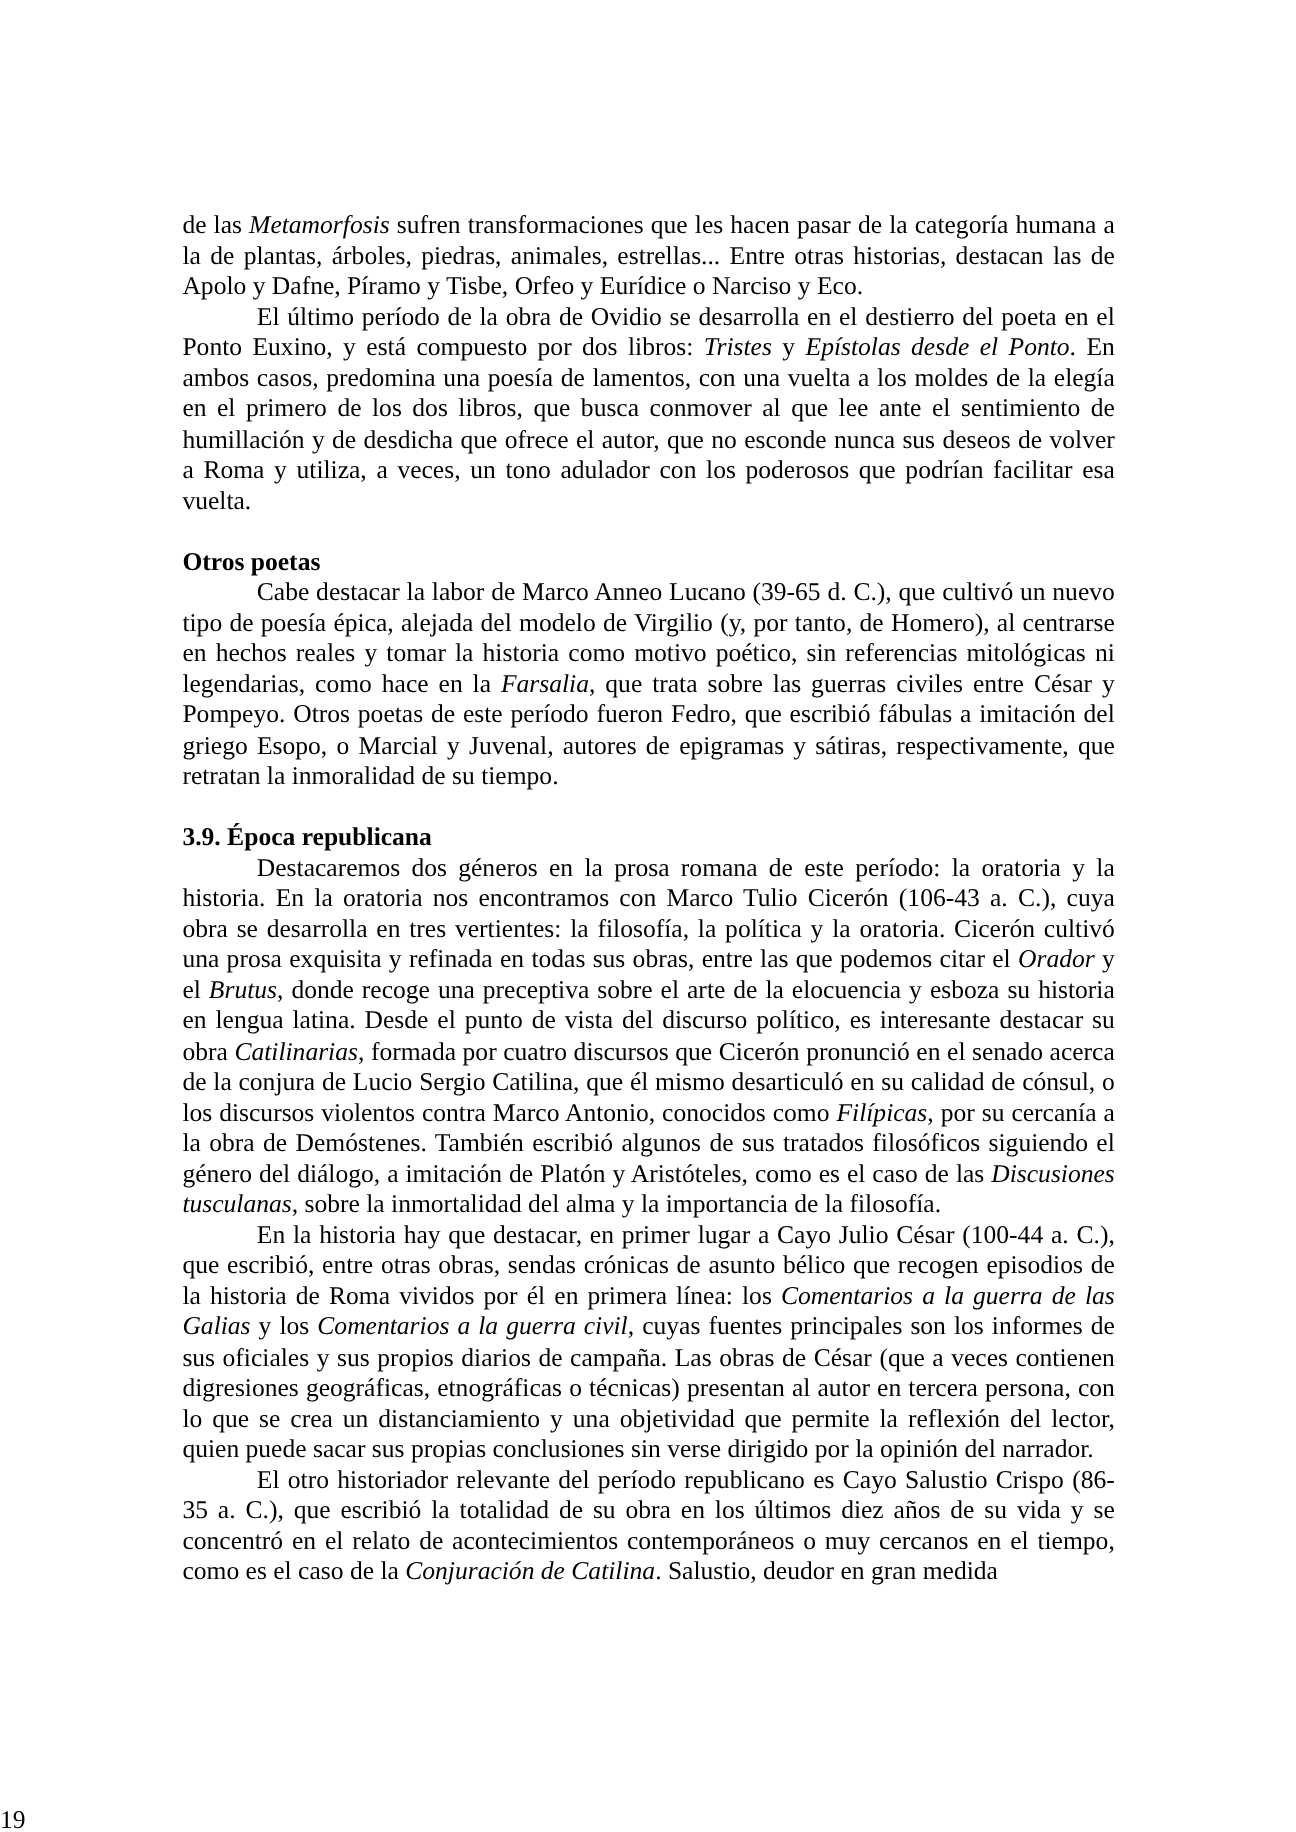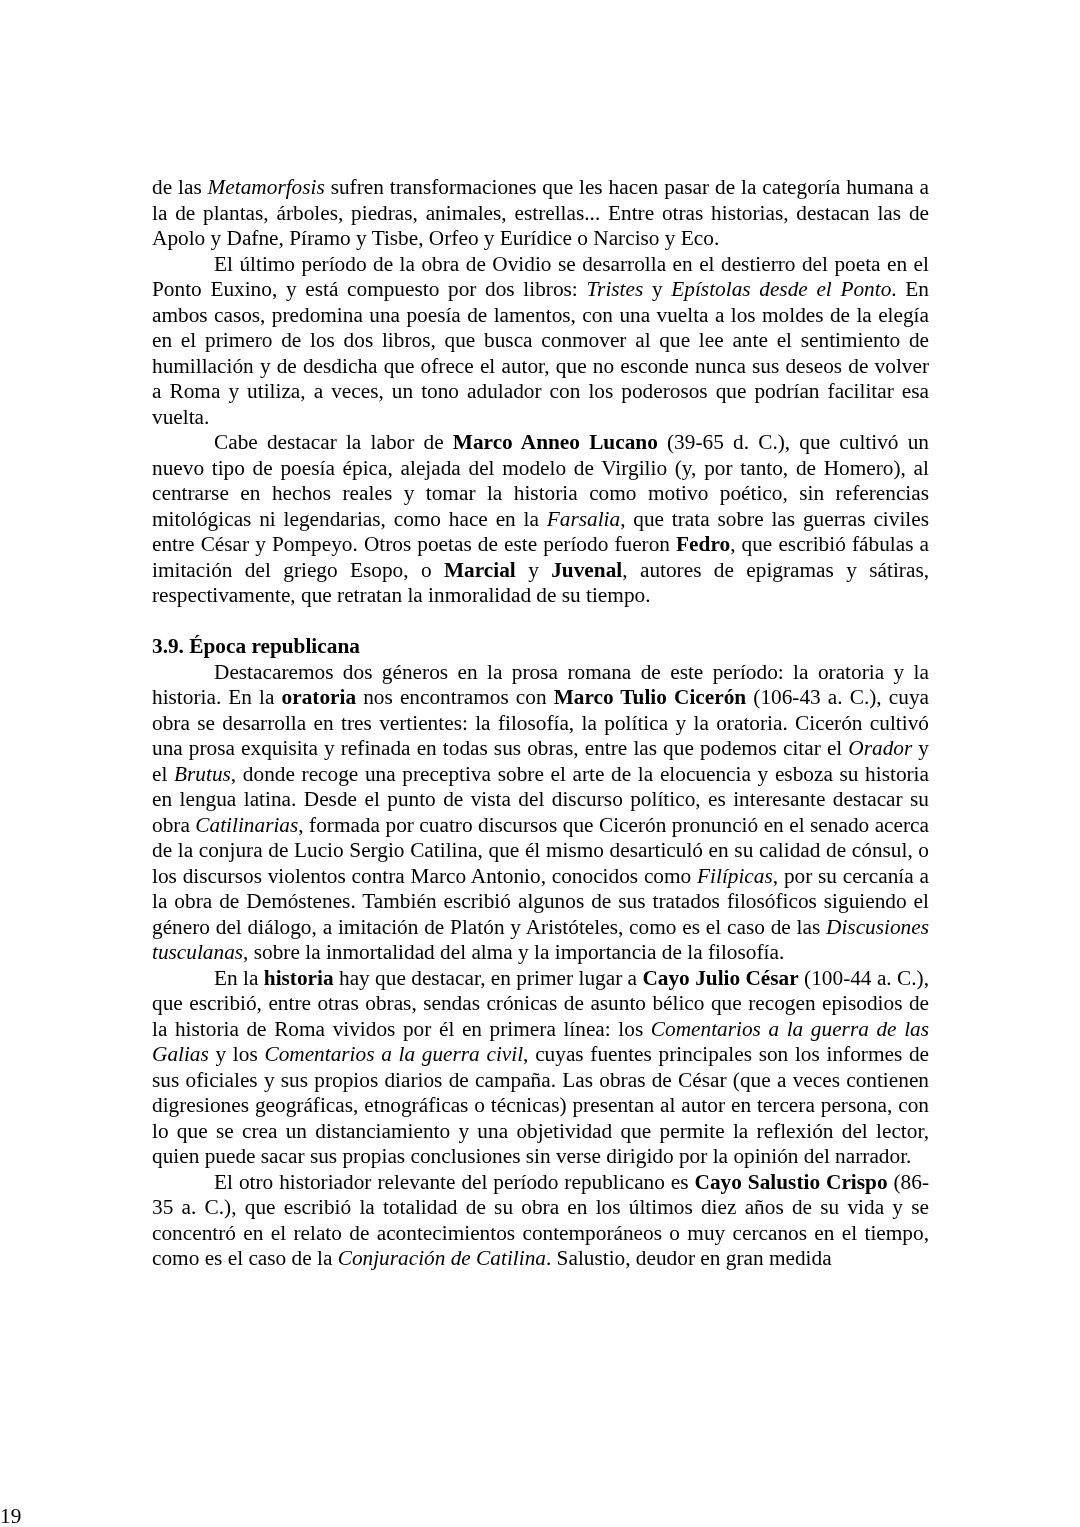--- a/index.html
+++ b/index.html
@@ -28,30 +28,31 @@
   .content p.heading { font-weight: bold; margin-top: 25.5px; text-align: left; text-indent: 0; }
   .page-number {
     position: absolute;
     top: 1458px;
     left: 0;
     width: 100%;
     text-align: left;
     font-size: 21.3px;
     line-height: 25.5px;
   }
-  .b { font-weight: bold; }
+  .b { font-weight: normal; }
   .i { font-style: italic; }
 </style>
 </head>
 <body>
 
 <div class="page">
   <div class="content">
       <p class=""><span class="">de las </span><span class="i">Metamorfosis</span><span class=""> sufren transformaciones que les hacen pasar de la categoría humana a la de plantas, árboles, piedras, animales, estrellas... Entre otras historias, destacan las de Apolo y Dafne, Píramo y Tisbe, Orfeo y Eurídice o Narciso y Eco.</span></p>
       <p class="indent"><span class="">El último período de la obra de Ovidio se desarrolla en el destierro del poeta en el Ponto Euxino, y está compuesto por dos libros: </span><span class="i">Tristes</span><span class=""> y </span><span class="i">Epístolas desde el Ponto</span><span class="">. En ambos casos, predomina una poesía de lamentos, con una vuelta a los moldes de la elegía en el primero de los dos libros, que busca conmover al que lee ante el sentimiento de humillación y de desdicha que ofrece el autor, que no esconde nunca sus deseos de volver a Roma y utiliza, a veces, un tono adulador con los poderosos que podrían facilitar esa vuelta.</span></p>
+      <p class="heading"><span>Otros poetas</span></p>
       <p class="indent"><span class="">Cabe destacar la labor de </span><span class="b">Marco Anneo Lucano</span><span class=""> (39-65 d. C.), que cultivó un nuevo tipo de poesía épica, alejada del modelo de Virgilio (y, por tanto, de Homero), al centrarse en hechos reales y tomar la historia como motivo poético, sin referencias mitológicas ni legendarias, como hace en la </span><span class="i">Farsalia</span><span class="">, que trata sobre las guerras civiles entre César y Pompeyo. Otros poetas de este período fueron </span><span class="b">Fedro</span><span class="">, que escribió fábulas a imitación del griego Esopo, o </span><span class="b">Marcial</span><span class=""> y </span><span class="b">Juvenal</span><span class="">, autores de epigramas y sátiras, respectivamente, que retratan la inmoralidad de su tiempo.</span></p>
       <p class="heading"><span>3.9. Época republicana</span></p>
       <p class="indent"><span class="">Destacaremos dos géneros en la prosa romana de este período: la oratoria y la historia. En la </span><span class="b">oratoria</span><span class=""> nos encontramos con </span><span class="b">Marco Tulio Cicerón</span><span class=""> (106-43 a. C.), cuya obra se desarrolla en tres vertientes: la filosofía, la política y la oratoria. Cicerón cultivó una prosa exquisita y refinada en todas sus obras, entre las que podemos citar el </span><span class="i">Orador</span><span class=""> y el </span><span class="i">Brutus</span><span class="">, donde recoge una preceptiva sobre el arte de la elocuencia y esboza su historia en lengua latina. Desde el punto de vista del discurso político, es interesante destacar su obra </span><span class="i">Catilinarias</span><span class="">, formada por cuatro discursos que Cicerón pronunció en el senado acerca de la conjura de Lucio Sergio Catilina, que él mismo desarticuló en su calidad de cónsul, o los discursos violentos contra Marco Antonio, conocidos como </span><span class="i">Filípicas</span><span class="">, por su cercanía a la obra de Demóstenes. También escribió algunos de sus tratados filosóficos siguiendo el género del diálogo, a imitación de Platón y Aristóteles, como es el caso de las </span><span class="i">Discusiones tusculanas</span><span class="">, sobre la inmortalidad del alma y la importancia de la filosofía.</span></p>
       <p class="indent"><span class="">En la </span><span class="b">historia</span><span class=""> hay que destacar, en primer lugar a </span><span class="b">Cayo Julio César</span><span class=""> (100-44 a. C.), que escribió, entre otras obras, sendas crónicas de asunto bélico que recogen episodios de la historia de Roma vividos por él en primera línea: los </span><span class="i">Comentarios a la guerra de las Galias</span><span class=""> y los </span><span class="i">Comentarios a la guerra civil</span><span class="">, cuyas fuentes principales son los informes de sus oficiales y sus propios diarios de campaña. Las obras de César (que a veces contienen digresiones geográficas, etnográficas o técnicas) presentan al autor en tercera persona, con lo que se crea un distanciamiento y una objetividad que permite la reflexión del lector, quien puede sacar sus propias conclusiones sin verse dirigido por la opinión del narrador.</span></p>
       <p class="indent"><span class="">El otro historiador relevante del período republicano es </span><span class="b">Cayo Salustio Crispo</span><span class=""> (86-35 a. C.), que escribió la totalidad de su obra en los últimos diez años de su vida y se concentró en el relato de acontecimientos contemporáneos o muy cercanos en el tiempo, como es el caso de la </span><span class="i">Conjuración de Catilina</span><span class="">. Salustio, deudor en gran medida</span></p>
     </div>
   <div class="page-number">19</div>
 </div>
 
 </body></html>

